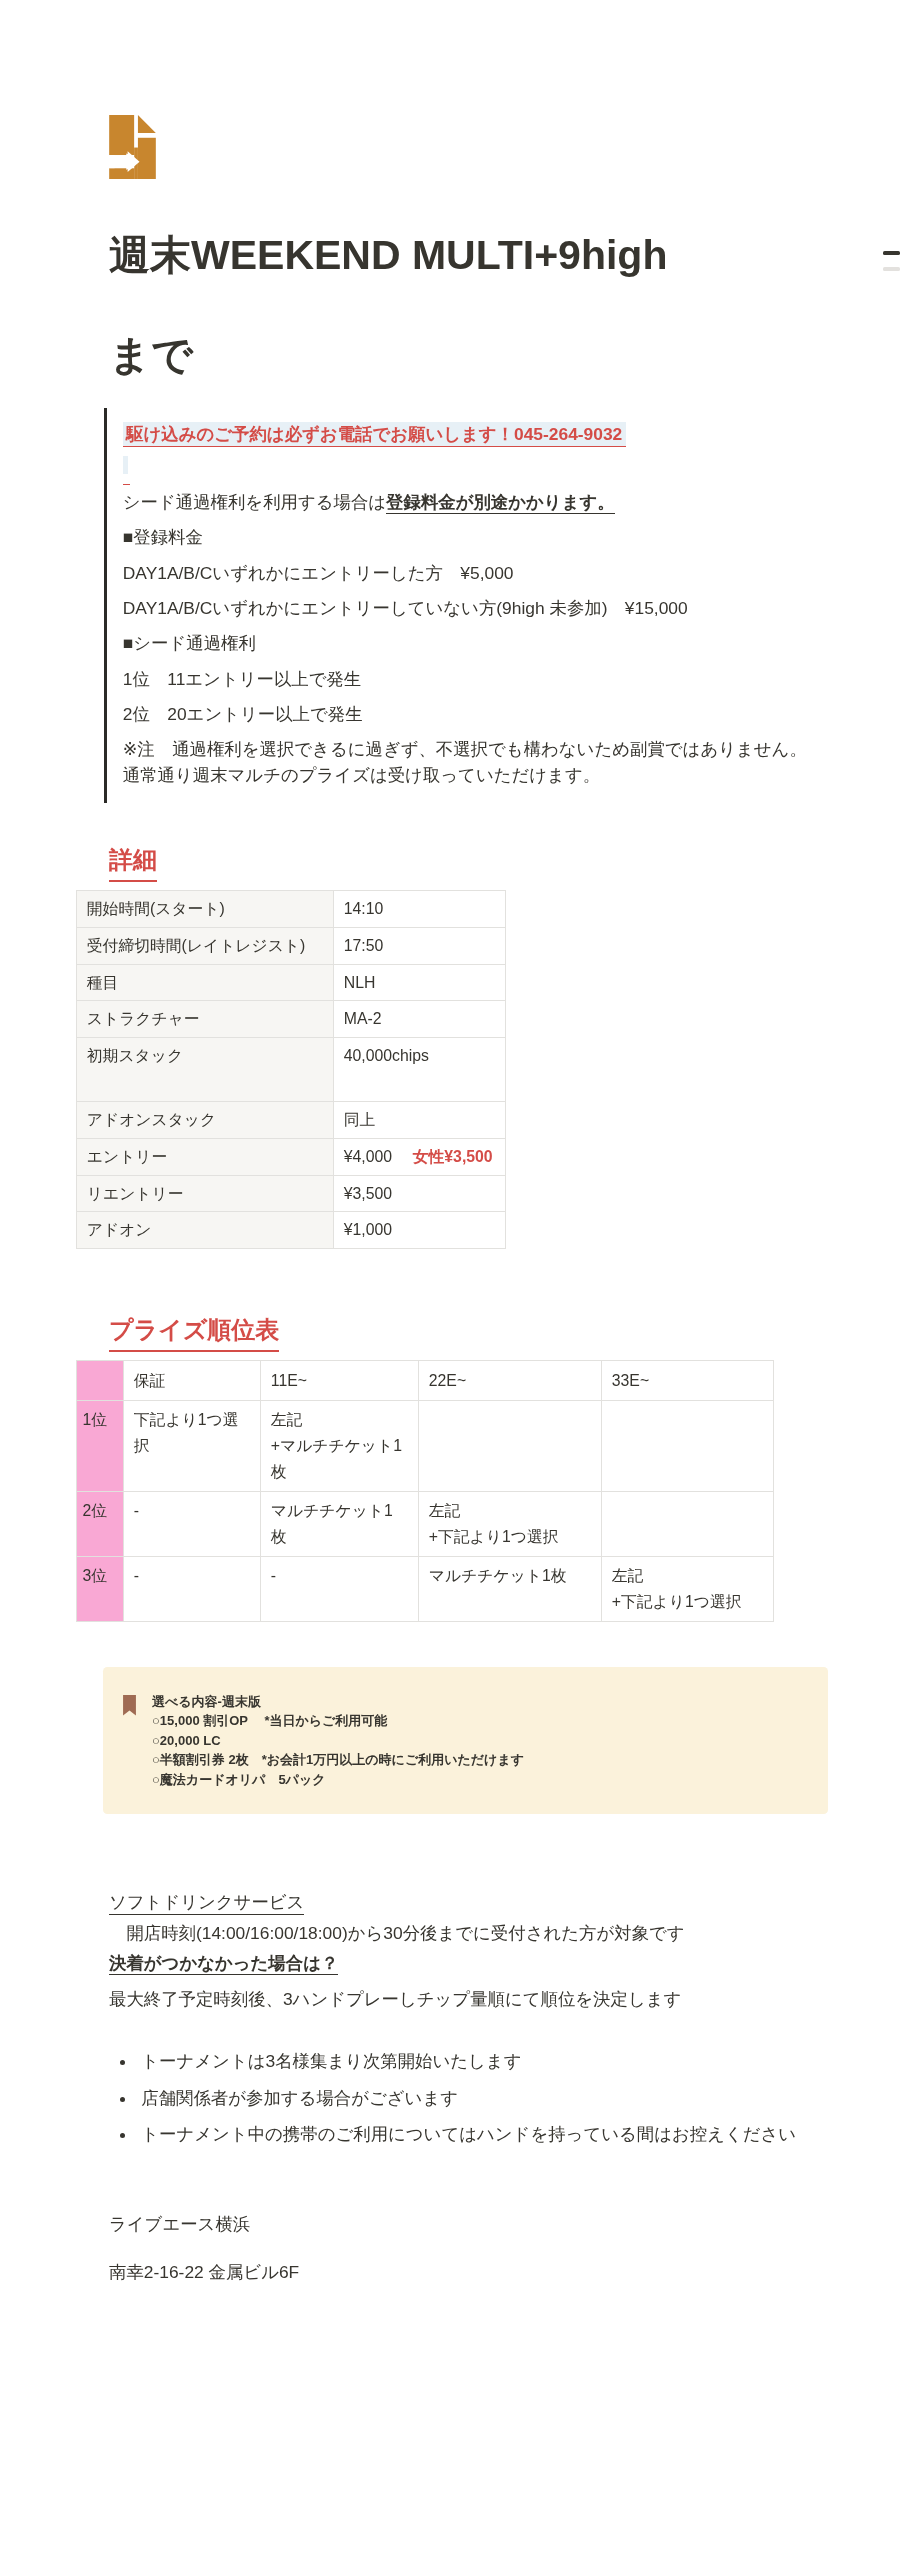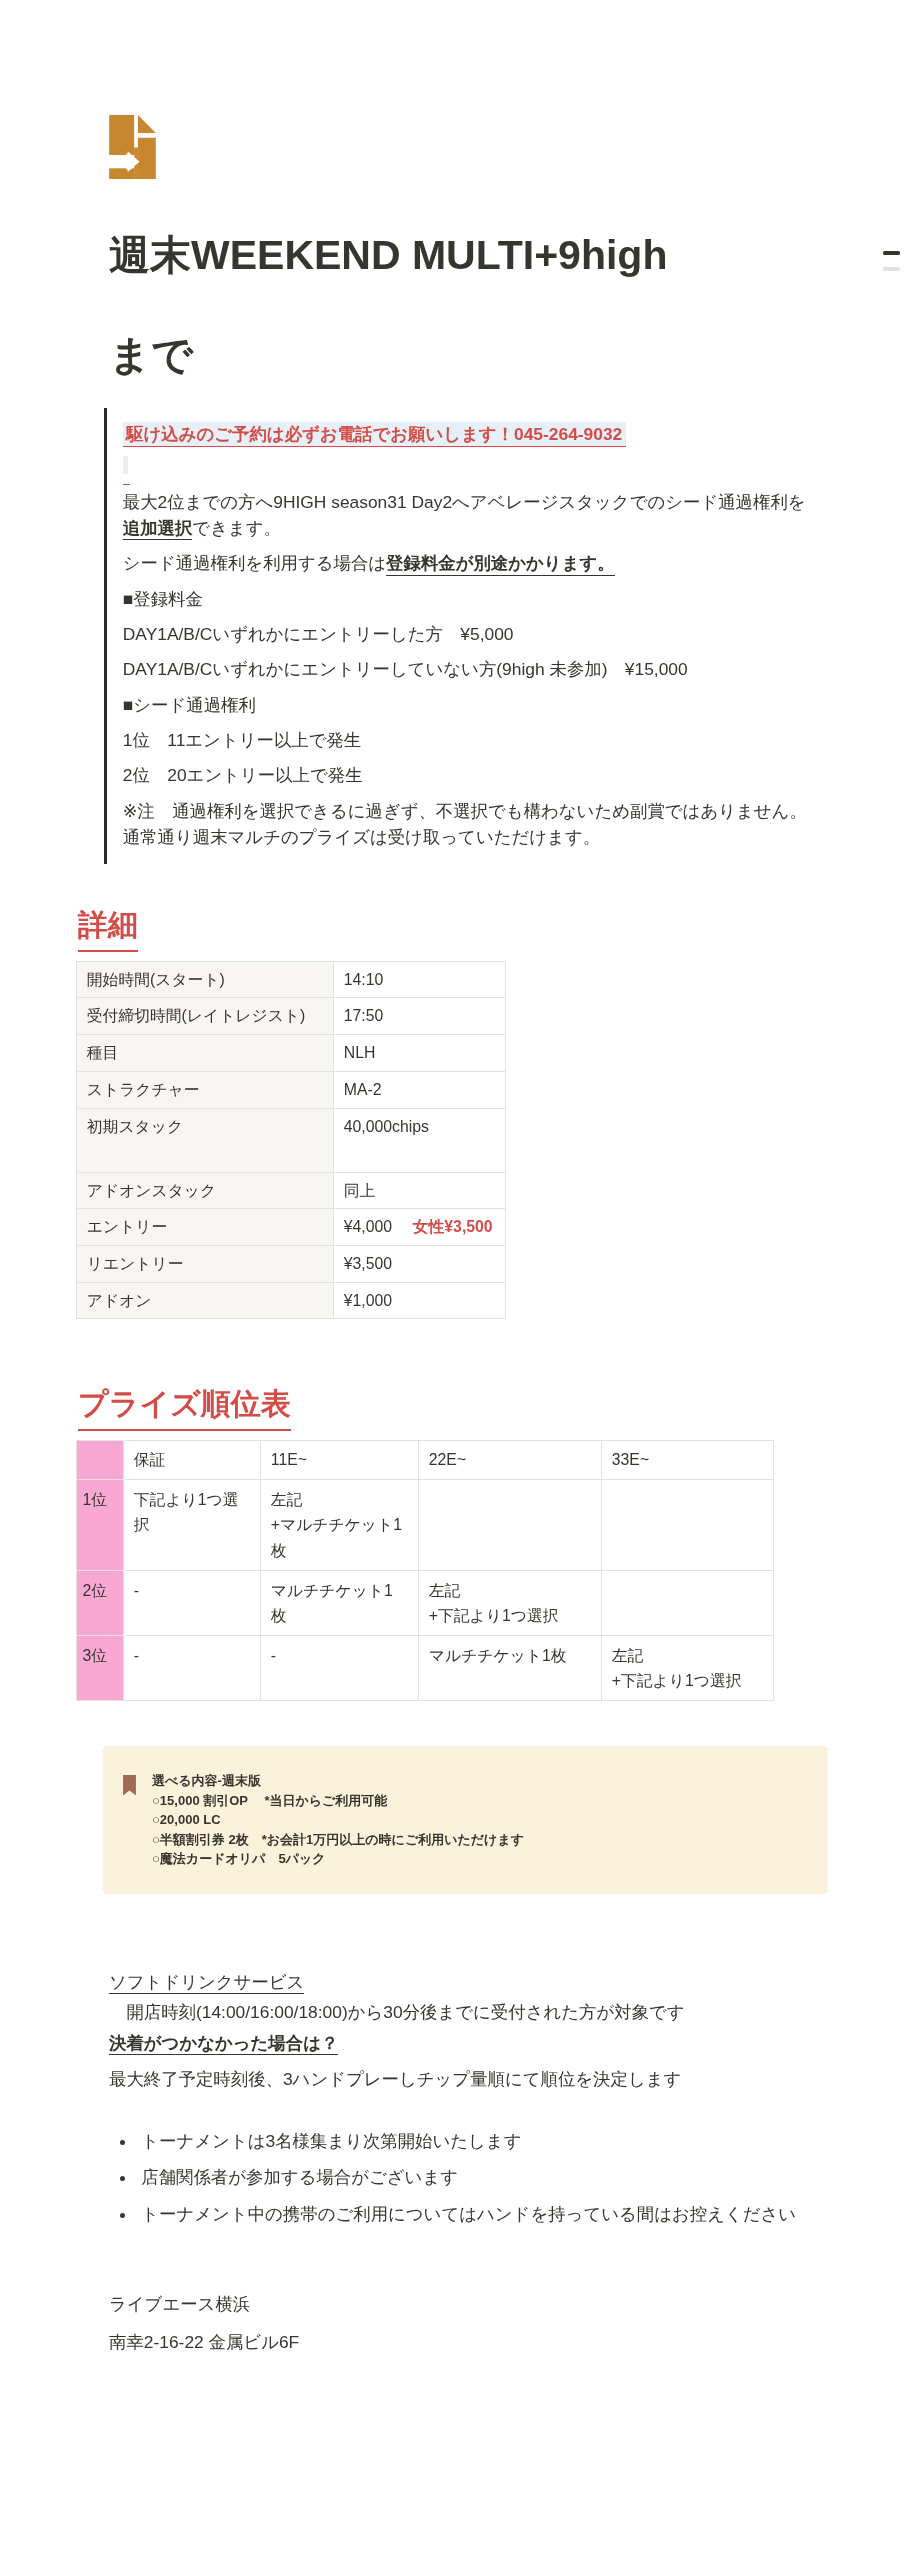--- a/index.html
+++ b/index.html
@@ -49,22 +49,22 @@
   }
   .red-dash { width: 7px; height: 1.6px; background: #D44C47; margin-top: 1.6px; }
   .em-underline {
     font-weight: 700;
     padding-bottom: 1.1px;
     border-bottom: 1.6px solid #37352F;
   }
 
   
   h2.section-heading {
-    margin: 41px 109px 0 78px;
-    font-size: 30px; font-weight: 700; color: #D44C47;
+    margin: 41px 109px 0 109px;
+    font-size: 24px; font-weight: 700; color: #D44C47;
   }
   h2.section-heading > span {
     display: inline-block;
     padding-bottom: 3.8px;
     border-bottom: 2.2px solid #D44C47;
   }
   h2.prize-heading { margin-top: 65px; }
 
   
   table { border-collapse: collapse; }
@@ -138,21 +138,21 @@
   ul.notes-list {
     margin: 36px 109px 0 109px;
     padding-left: 28px;
     font-size: 17.4px; line-height: 1.5;
     list-style-type: disc;
   }
   ul.notes-list li { margin-bottom: 10.3px; padding-left: 4.3px; }
 
   
   .venue-block { margin: 64px 109px 0 109px; font-size: 17.4px; line-height: 1.5; }
-  .venue-block p { margin: 12px 0; }
+  .venue-block p { margin: 22px 0; }
 </style>
 </head>
 <body>
 
 <div class="toc-indicator">
   <div class="toc-bar dark"></div>
   <div class="toc-bar light"></div>
 </div>
 
 <div class="page-icon-wrap">
@@ -182,23 +182,20 @@
 
 <div class="quote-block">
   <p class="q-warning-line">
     <span class="hl-warning">駆け込みのご予約は必ずお電話でお願いします！045-264-9032</span>
   </p>
   <p class="q-empty-line">
     <span class="hl-empty"></span>
     <span class="red-dash" style="display:block"></span>
   </p>
   <p>
-    <span>最大2位までの方へ9HIGH season31 Day2へアベレージスタックでのシード通過権利を</span><span class="em-underline">追加選択</span><span>できます。</span>
-  </p>
-  <p>
     <span>シード通過権利を利用する場合は</span><span class="em-underline">登録料金が別途かかります。</span>
   </p>
   <p>■登録料金</p>
   <p>DAY1A/B/Cいずれかにエントリーした方　¥5,000</p>
   <p>DAY1A/B/Cいずれかにエントリーしていない方(9high 未参加)　¥15,000</p>
   <p>■シード通過権利</p>
   <p>1位　11エントリー以上で発生</p>
   <p>2位　20エントリー以上で発生</p>
   <p>
     <span>※注　通過権利を選択できるに過ぎず、不選択でも構わないため副賞ではありません。</span><br>

